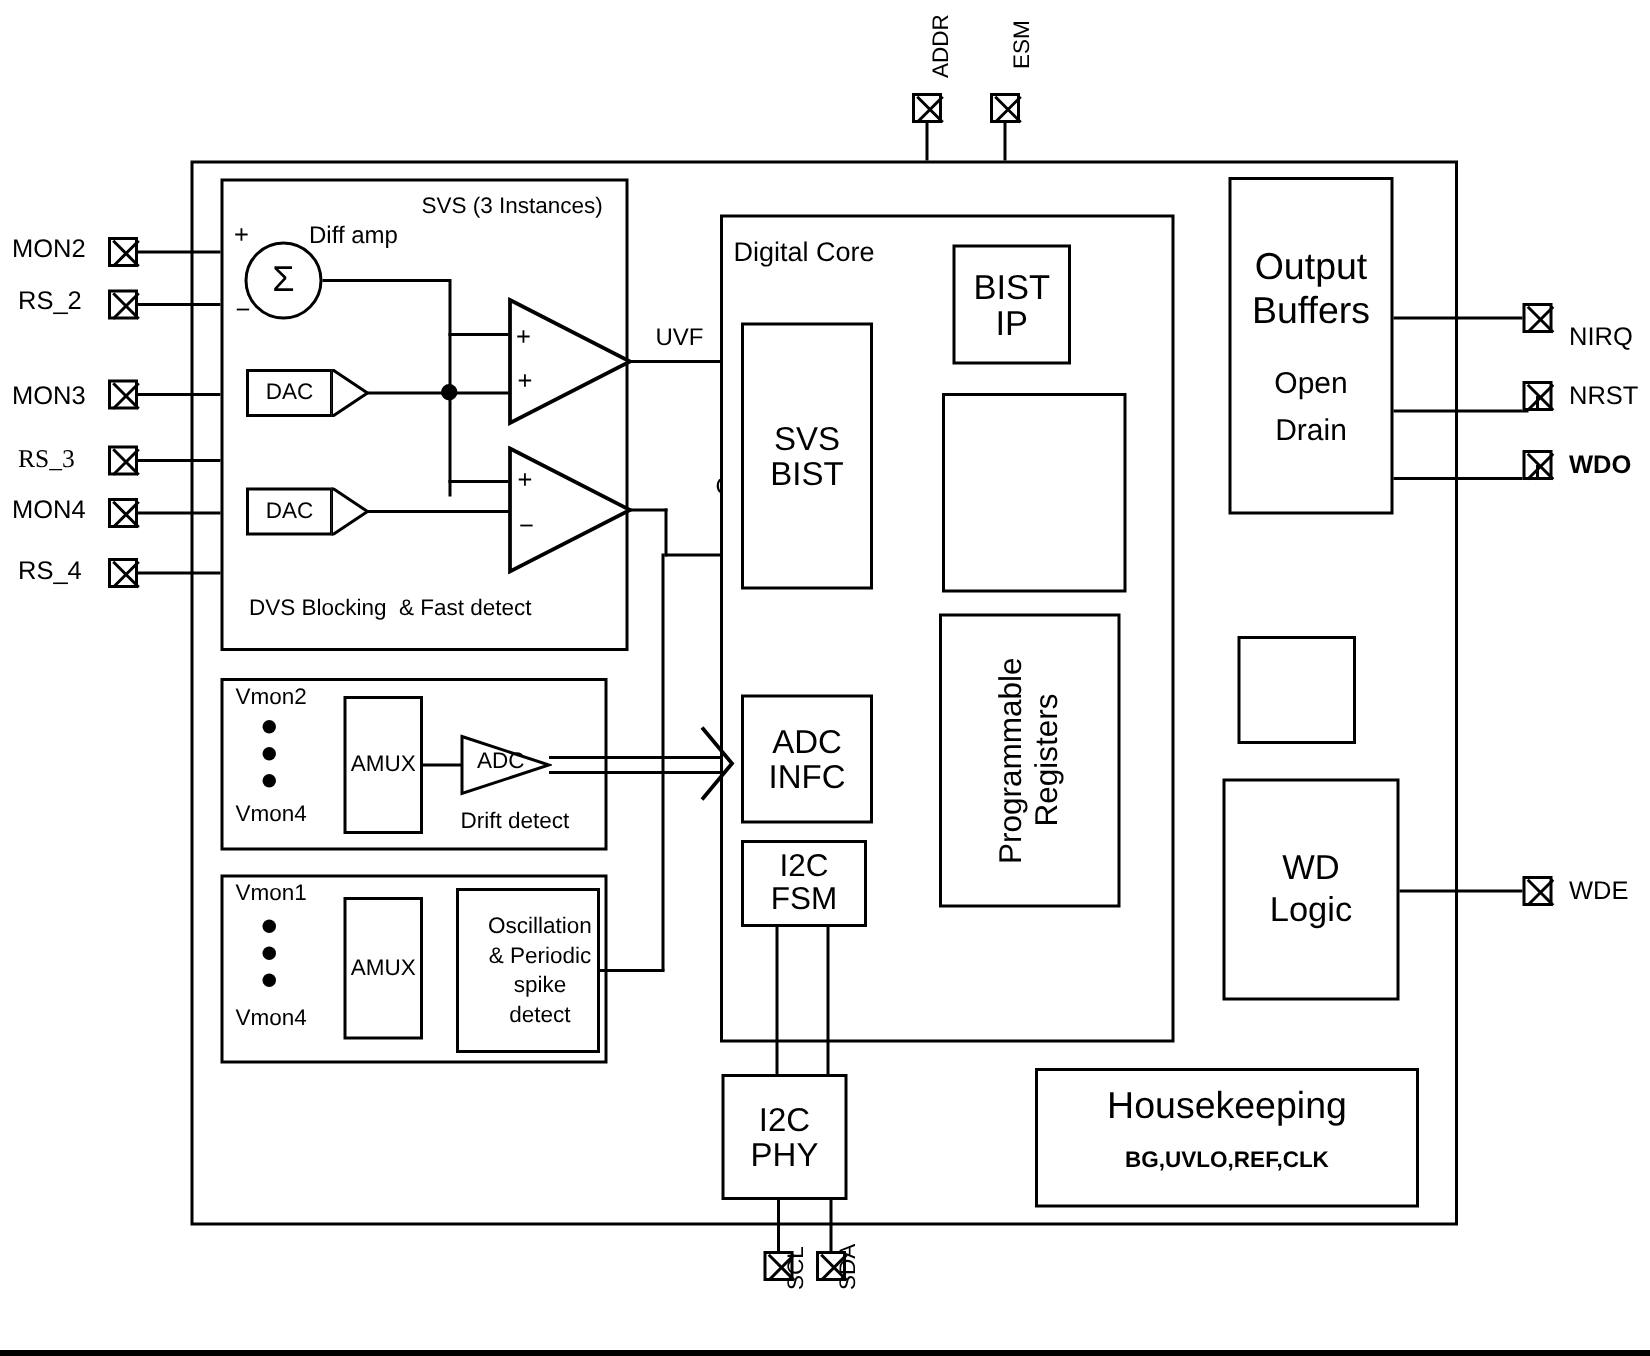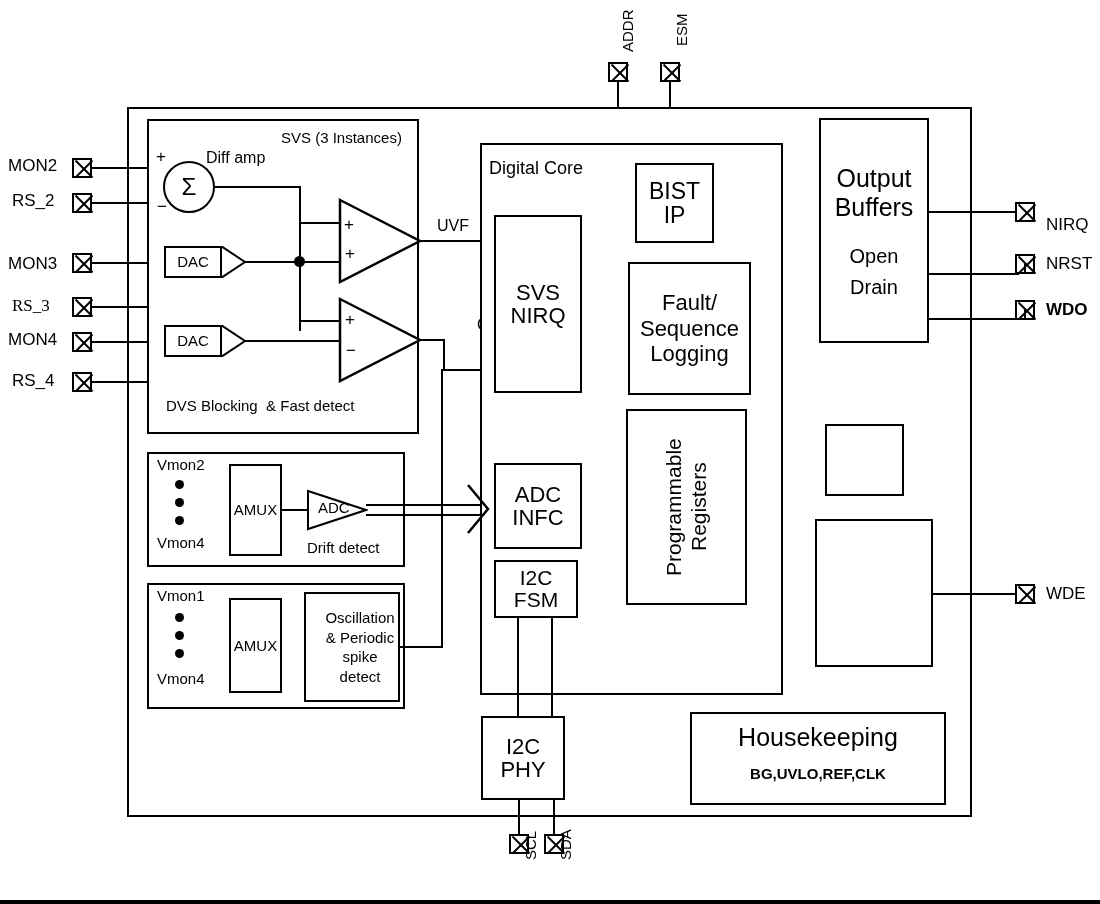--- a/index.html
+++ b/index.html
@@ -111,30 +111,27 @@
   <div class="line h" style="left:420px;top:339px;width:25px;"></div>
   <div class="line v" style="left:443px;top:339px;height:32px;"></div>
   <div class="line h" style="left:443px;top:369px;width:52px;"></div>
   <div class="lbl" style="left:437px;top:317px;font-size:16px;margin-left:40px;">OVF</div>
 
   <div class="box" style="left:480px;top:143px;width:303px;height:552px;"></div>
   <div class="lbl" style="left:489px;top:159px;font-size:18px;">Digital Core</div>
 
   <div class="box" style="left:494px;top:215px;width:88px;height:178px;"></div>
   <div class="lbl ctr" style="left:494px;top:215px;width:88px;height:178px;font-size:22px;white-space:pre-line;">SVS
-NIRQ</div>
+BIST</div>
 
   <div class="box" style="left:635px;top:163px;width:79px;height:80px;"></div>
   <div class="lbl ctr" style="left:635px;top:163px;width:79px;height:80px;font-size:23px;white-space:pre-line;">BIST
 IP</div>
 
   <div class="box" style="left:628px;top:262px;width:123px;height:133px;"></div>
-  <div class="lbl ctr" style="left:628px;top:262px;width:123px;height:133px;font-size:22px;white-space:pre-line;line-height:1.18;">Fault/
-Sequence
-Logging</div>
 
   <div class="box" style="left:626px;top:409px;width:121px;height:196px;"></div>
   <div class="lbl ctr vert" style="left:626px;top:409px;width:121px;height:196px;font-size:21px;white-space:pre-line;line-height:1.15;">Programmable
 Registers</div>
 
   <div class="box" style="left:494px;top:463px;width:88px;height:86px;"></div>
   <div class="lbl ctr" style="left:494px;top:463px;width:88px;height:86px;font-size:22px;white-space:pre-line;">ADC
 INFC</div>
 
   <div class="box" style="left:494px;top:560px;width:84px;height:58px;"></div>
@@ -171,20 +168,22 @@
   <div class="lbl" style="left:1046px;top:255px;font-size:17px;">NRST</div>
 
   <div class="line h" style="left:929px;top:318px;width:90px;"></div>
   <div class="pad" style="left:1015px;top:300px;"></div>
   <div class="line v" style="left:1024px;top:310px;height:10px;"></div>
   <div class="lbl" style="left:1046px;top:301px;font-size:17px;font-weight:bold;">WDO</div>
 
   <div class="box" style="left:825px;top:424px;width:79px;height:72px;"></div>
 
   <div class="box" style="left:815px;top:519px;width:118px;height:148px;"></div>
+  <div class="lbl ctr" style="left:815px;top:519px;width:118px;height:148px;font-size:23px;white-space:pre-line;line-height:1.2;">WD
+Logic</div>
   <div class="line h" style="left:933px;top:593px;width:86px;"></div>
   <div class="pad" style="left:1015px;top:584px;"></div>
   <div class="lbl" style="left:1046px;top:585px;font-size:17px;">WDE</div>
 
   <div class="box" style="left:690px;top:712px;width:256px;height:93px;"></div>
   <div class="lbl ctr" style="left:690px;top:718px;width:256px;height:38px;font-size:25px;">Housekeeping</div>
   <div class="lbl ctr" style="left:690px;top:763px;width:256px;height:22px;font-size:15px;font-weight:bold;">BG,UVLO,REF,CLK</div>
 
   <div class="box" style="left:147px;top:452px;width:258px;height:115px;"></div>
   <div class="lbl" style="left:157px;top:457px;font-size:15px;">Vmon2</div>

